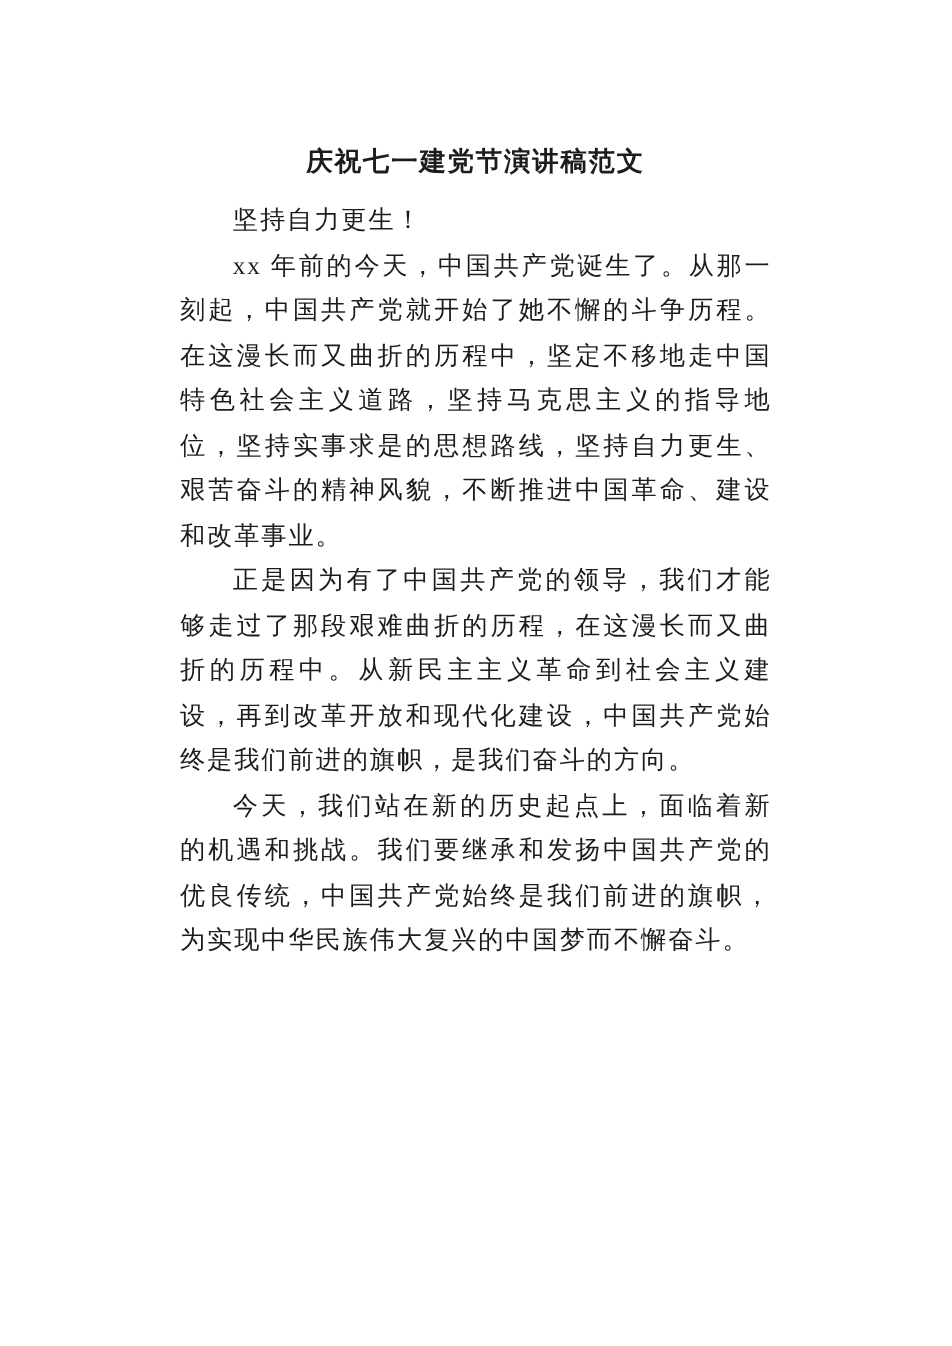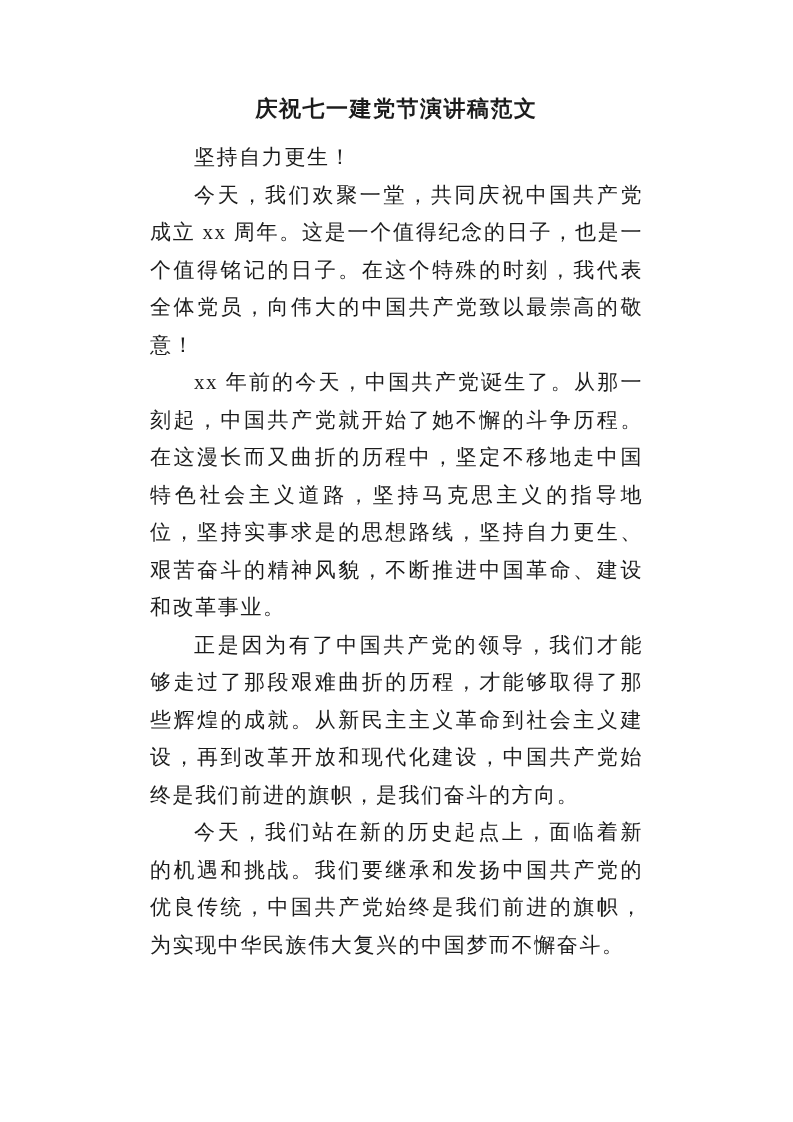--- a/index.html
+++ b/index.html
@@ -7,21 +7,21 @@
     padding: 0;
     background: #ffffff;
   }
   .page {
     position: relative;
     width: 683px;
     height: 1122px;
     margin: 0 auto;
     background: #ffffff;
     box-sizing: border-box;
-    padding: 90px 95px 0 95px;
+    padding: 116px 95px 0 95px;
     font-family: "Liberation Serif", "DejaVu Serif", serif;
     color: #1c1c1c;
     overflow: hidden;
   }
   .doc-title {
     margin: 0 0 12px 0;
     font-size: 22px;
     font-weight: bold;
     line-height: 37px;
     text-align: center;
@@ -43,18 +43,17 @@
     text-indent: 44px;
   }
 </style>
 </head>
 <body>
 
 <div class="page">
   <h1 class="doc-title">庆祝七一建党节演讲稿范文</h1>
   <div class="doc-body">
       <p class="para indent">坚持自力更生！</p>
-      <p class="para indent">今天，我们欢聚一堂，共同庆祝中国共产党成立 xx 周年。这是一个值得纪念的日子，也是一个值得铭记的日子。在这个特殊的时刻，我代表全体党员，向伟大的中国共产党致以最崇高的敬意！</p>
       <p class="para indent">xx 年前的今天，中国共产党诞生了。从那一刻起，中国共产党就开始了她不懈的斗争历程。在这漫长而又曲折的历程中，坚定不移地走中国特色社会主义道路，坚持马克思主义的指导地位，坚持实事求是的思想路线，坚持自力更生、艰苦奋斗的精神风貌，不断推进中国革命、建设和改革事业。</p>
-      <p class="para indent">正是因为有了中国共产党的领导，我们才能够走过了那段艰难曲折的历程，才能够取得了那些辉煌的成就。从新民主主义革命到社会主义建设，再到改革开放和现代化建设，中国共产党始终是我们前进的旗帜，是我们奋斗的方向。</p>
+      <p class="para indent">正是因为有了中国共产党的领导，我们才能够走过了那段艰难曲折的历程，在这漫长而又曲折的历程中。从新民主主义革命到社会主义建设，再到改革开放和现代化建设，中国共产党始终是我们前进的旗帜，是我们奋斗的方向。</p>
       <p class="para indent">今天，我们站在新的历史起点上，面临着新的机遇和挑战。我们要继承和发扬中国共产党的优良传统，中国共产党始终是我们前进的旗帜，为实现中华民族伟大复兴的中国梦而不懈奋斗。</p>
     </div>
 </div>
 
 </body></html>

